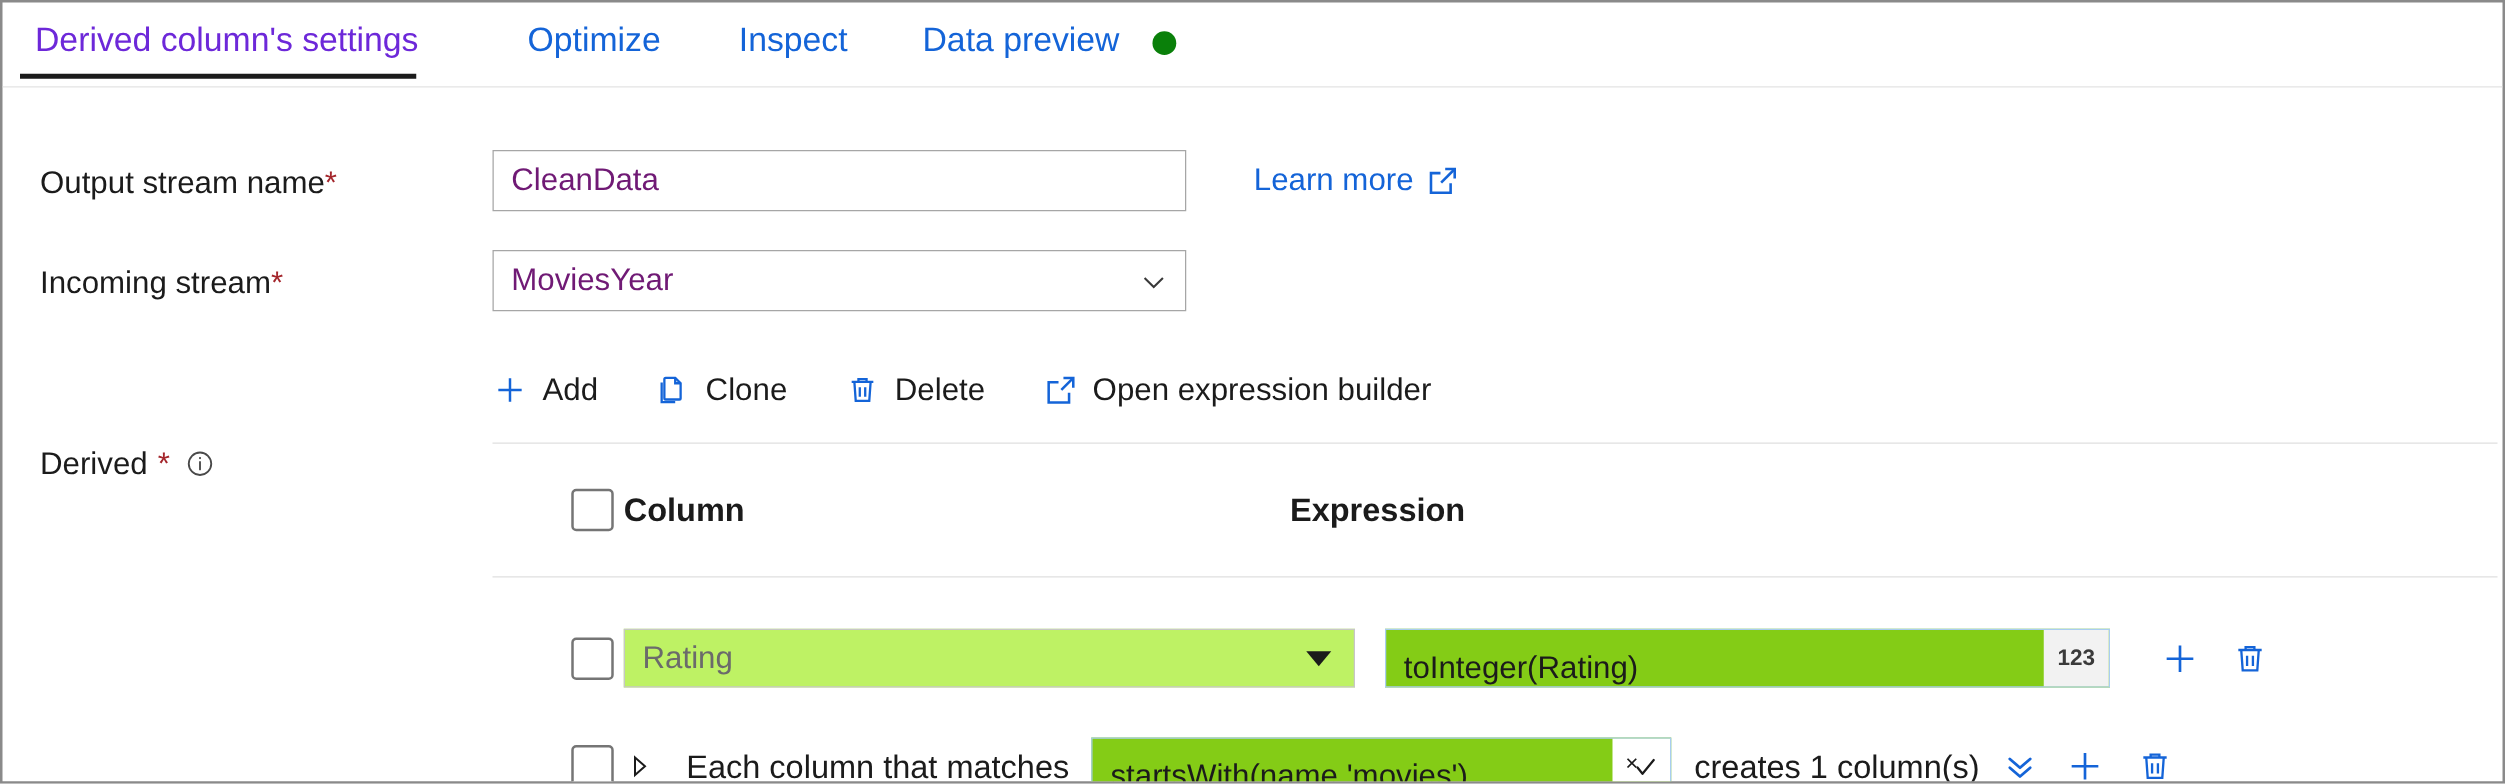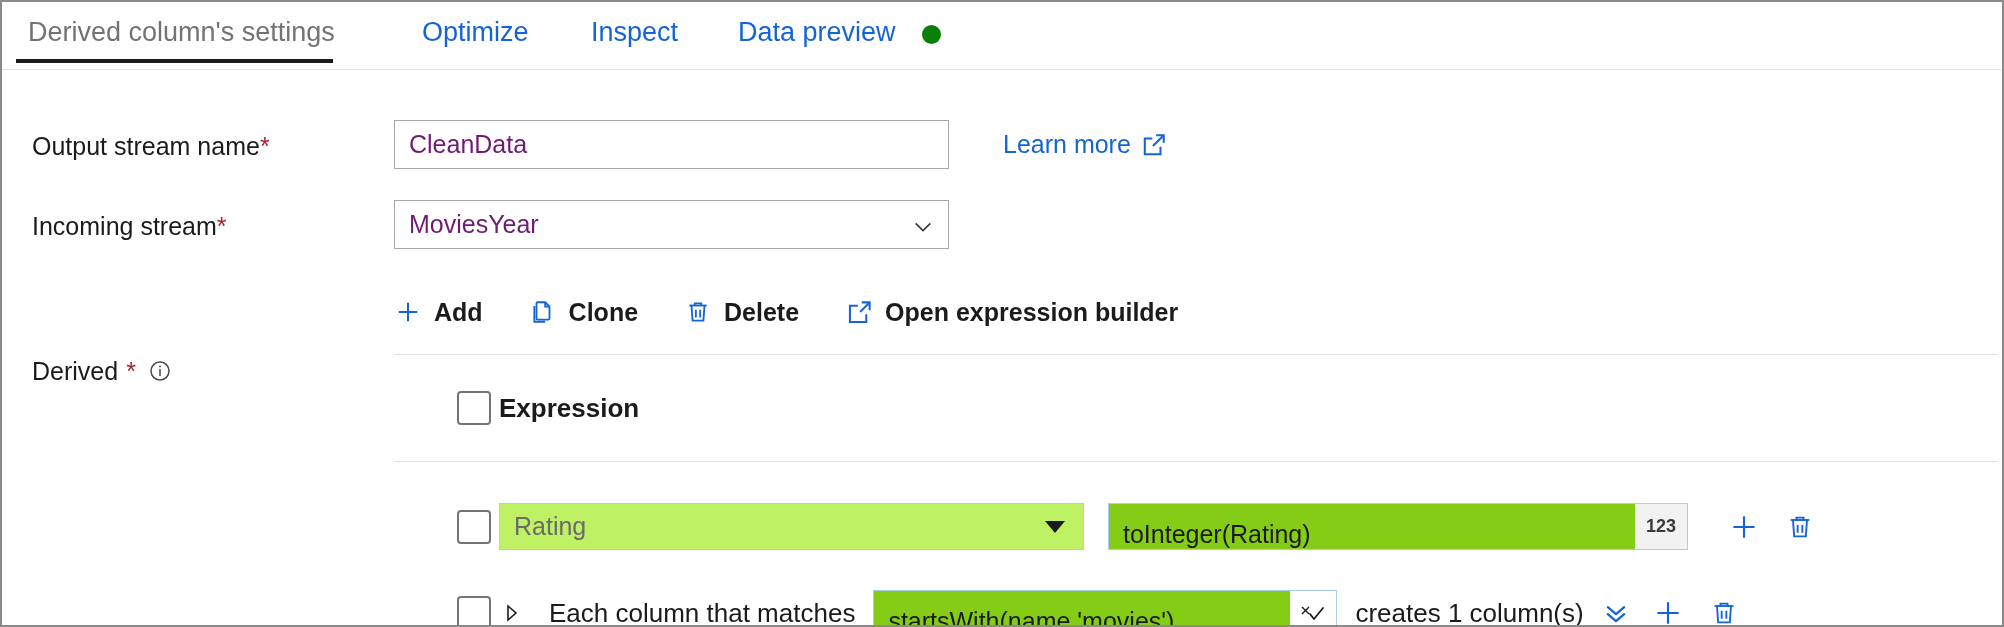--- a/index.html
+++ b/index.html
@@ -33,21 +33,21 @@
   .tab {
     position: absolute;
     top: 12px;
     font-size: 27px;
     line-height: 36px;
     white-space: nowrap;
     color: #1464d8;
     cursor: pointer;
   }
   .tab.active {
-    color: #737373;
+    color: #6d28d9;
     cursor: default;
   }
   .tab-underline {
     position: absolute;
     left: 14px;
     top: 57px;
     width: 317px;
     height: 4px;
     background: #1b1b1b;
   }
@@ -107,21 +107,20 @@
   }
 
   
   .cmdbar {
     position: absolute;
     left: 392px;
     top: 282px;
     height: 56px;
     display: flex;
     gap: 46px;
-    font-weight: bold;
   }
   .cmd {
     display: flex;
     align-items: center;
     gap: 12px;
     font-size: 25px;
     color: #1b1b1b;
     white-space: nowrap;
     cursor: pointer;
   }
@@ -365,20 +364,21 @@
       </svg>
     </span>
   </div>
 
   <div class="tbl">
 
     <div class="trow row-head">
       <div class="cbox-wrap">
         <div class="cbox"></div>
       </div>
+      <div class="th th-col">Column</div>
       <div class="th">Expression</div>
     </div>
 
     <div class="trow row-data" style="margin-top:25px;">
       <div class="cbox-wrap">
         <div class="cbox"></div>
       </div>
       <div class="combo">
         <span>Rating</span>
         <span class="caret"></span>

